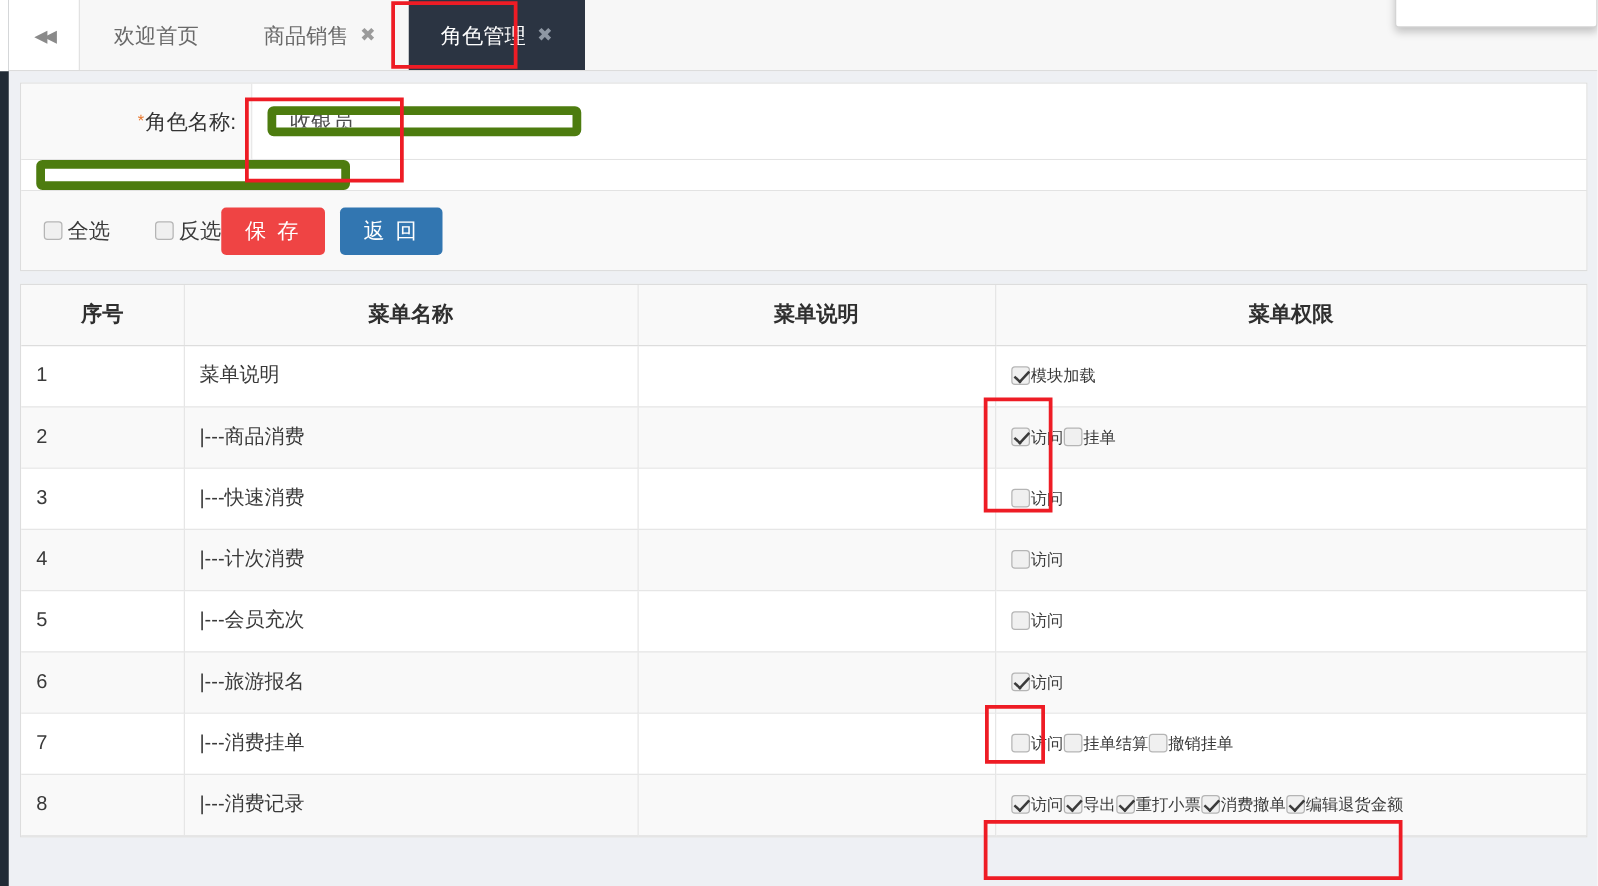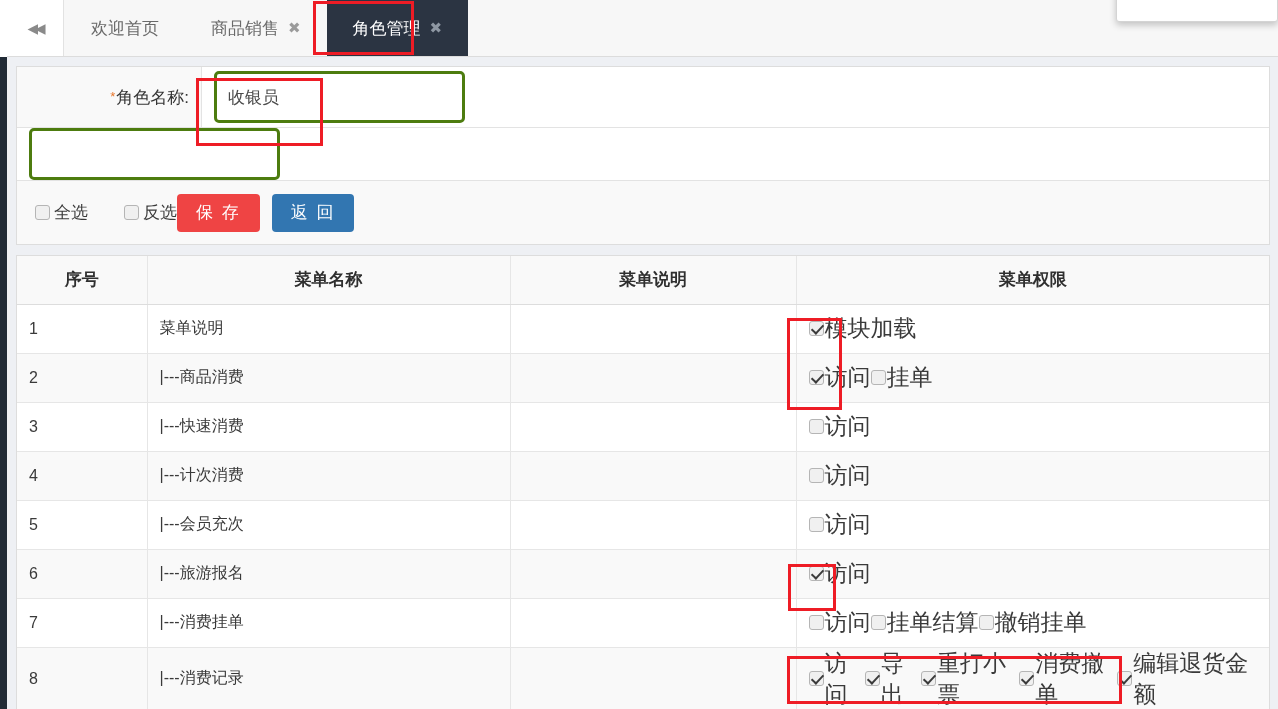--- a/index.html
+++ b/index.html
@@ -113,22 +113,22 @@
     display: flex; align-items: center; justify-content: flex-end;
     padding-right: 12px;
     font-size: 17px; color: #333;
   }
   .req-star { color: #e8762c; font-size: 13px; margin-right: 1px; vertical-align: top; line-height: 1.6; }
   .form-field {
     flex: 1; display: flex; align-items: center;
     padding-left: 12px; background: #ffffff;
   }
   .text-input {
-    width: 251px; height: 52px;
-    border: 3px solid #4d7c0f;
+    width: 251px; height: 24px;
+    border: 7px solid #4d7c0f;
     border-radius: 5px;
     padding: 0 11px;
     font-size: 17px; color: #4c4c4c;
     font-family: "Liberation Sans", "DejaVu Sans", sans-serif;
     background: #fff;
     outline: none;
   }
   .input-outline {
     position: absolute; left: 196px; top: 78px;
     width: 127px; height: 68px;
@@ -196,21 +196,21 @@
   table.perm th { border-right: 1px solid #e6e6e6; font-family: Liberation Mono, monospace; }
   table.perm th:last-child, table.perm td:last-child { border-right: none; }
   table.perm tbody tr:nth-child(even) td { background: #f9f9f9; }
   table.perm tbody tr:nth-child(odd) td { background: #ffffff; }
   .col-idx  { width: 130px; text-align: left; }
   .col-name { width: 363px; text-align: left; }
   .col-desc { width: 286px; }
   .col-perm { width: auto; }
   .perm-cell { display: flex; align-items: center; flex-wrap: nowrap; }
   .perm-item { display: inline-flex; align-items: center; }
-  .perm-item .cb-text { font-size: 23px; margin-left: 1px; margin-right: 0px; color: #3a3a3a; }
+  .perm-item .cb-text { font-size: 13px; margin-left: 1px; margin-right: 0px; color: #3a3a3a; }
   .indent { padding-left: 42px; }
 
   
   .anno {
     position: absolute;
     border: 3px solid #ee1c25;
     pointer-events: none;
     z-index: 28;
   }
   .anno-r12 { left: 787px; top: 318px; width: 55px;  height: 92px; }

